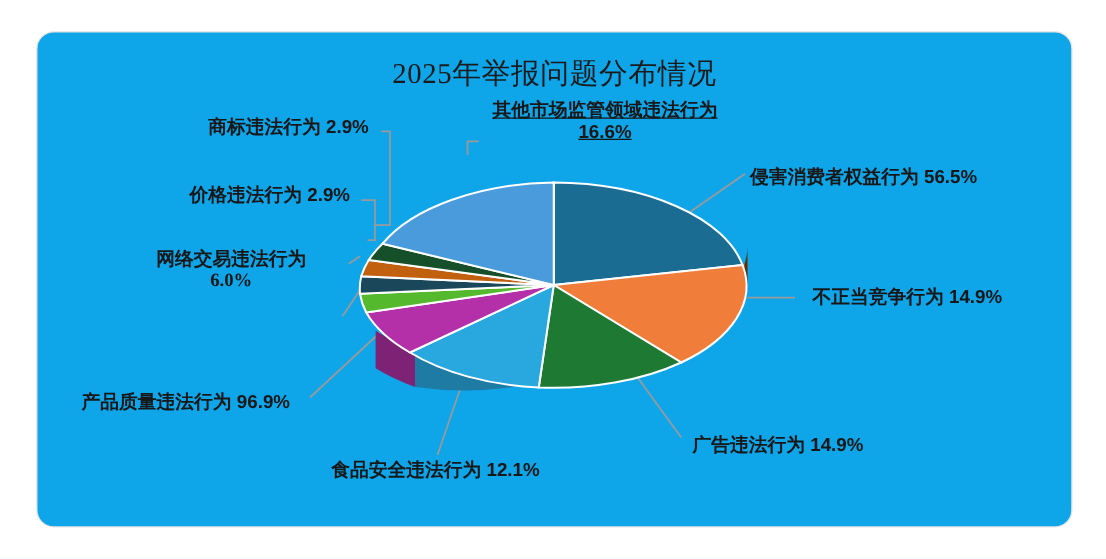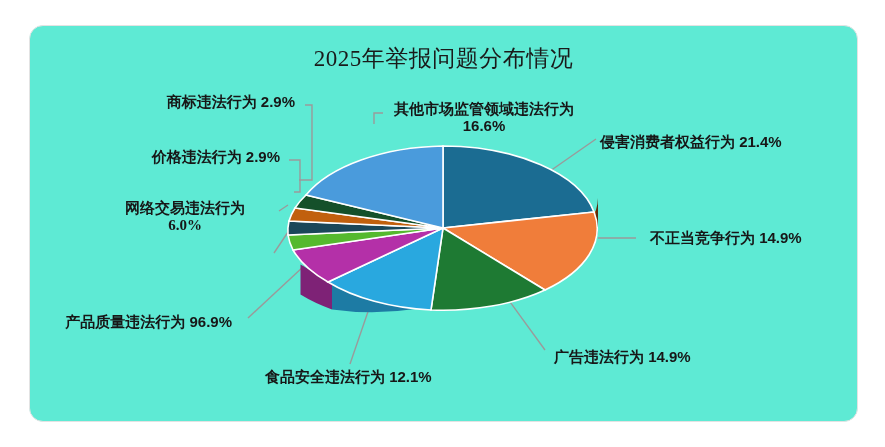--- a/index.html
+++ b/index.html
@@ -12,21 +12,21 @@
     height: 447px;
     font-family: "Liberation Sans", sans-serif;
     overflow: hidden;
   }
   #chart-card {
     position: absolute;
     left: 29px;
     top: 25px;
     width: 829px;
     height: 397px;
-    background: #5eead4;
+    background: #0ea5e9;
     border: 1px solid #e3e3e3;
     border-radius: 14px;
     box-sizing: border-box;
   }
   #chart-title {
     position: absolute;
     left: 0;
     top: 17px;
     width: 100%;
     text-align: center;
@@ -123,27 +123,27 @@
     <path d="M 443 228 L 288 235 A 155 82 0 0 1 289 221 Z" fill="#1a4759"></path>
 
     <path d="M 443 228 L 289 221 A 155 82 0 0 1 295 208 Z" fill="#c1600e"></path>
 
     <path d="M 443 228 L 295 208 A 155 82 0 0 1 306 195 Z" fill="#15502a"></path>
 
     <path d="M 443 228 L 306 195 A 155 82 0 0 1 443 146 Z" fill="#4a9bdc"></path>
   </g>
 </svg>
 
-<div class="slice-label lbl-center two-line" style="left:384px; top:100px; width:200px;">
+<div class="slice-label lbl-center two-line" style="left:384px; top:80px; width:200px;text-decoration:underline;">
   <div>其他市场监管领域违法行为</div>
   <div>16.6%</div>
 </div>
 
 <div class="slice-label lbl-right" style="left:600px; top:133px;">
-  <span>侵害消费者权益行为 21.4%</span>
+  <span>侵害消费者权益行为 56.5%</span>
 </div>
 
 <div class="slice-label lbl-right" style="left:650px; top:229px;">
   <span>不正当竞争行为 14.9%</span>
 </div>
 
 <div class="slice-label lbl-right" style="left:554px; top:348px;">
   <span>广告违法行为 14.9%</span>
 </div>
 

